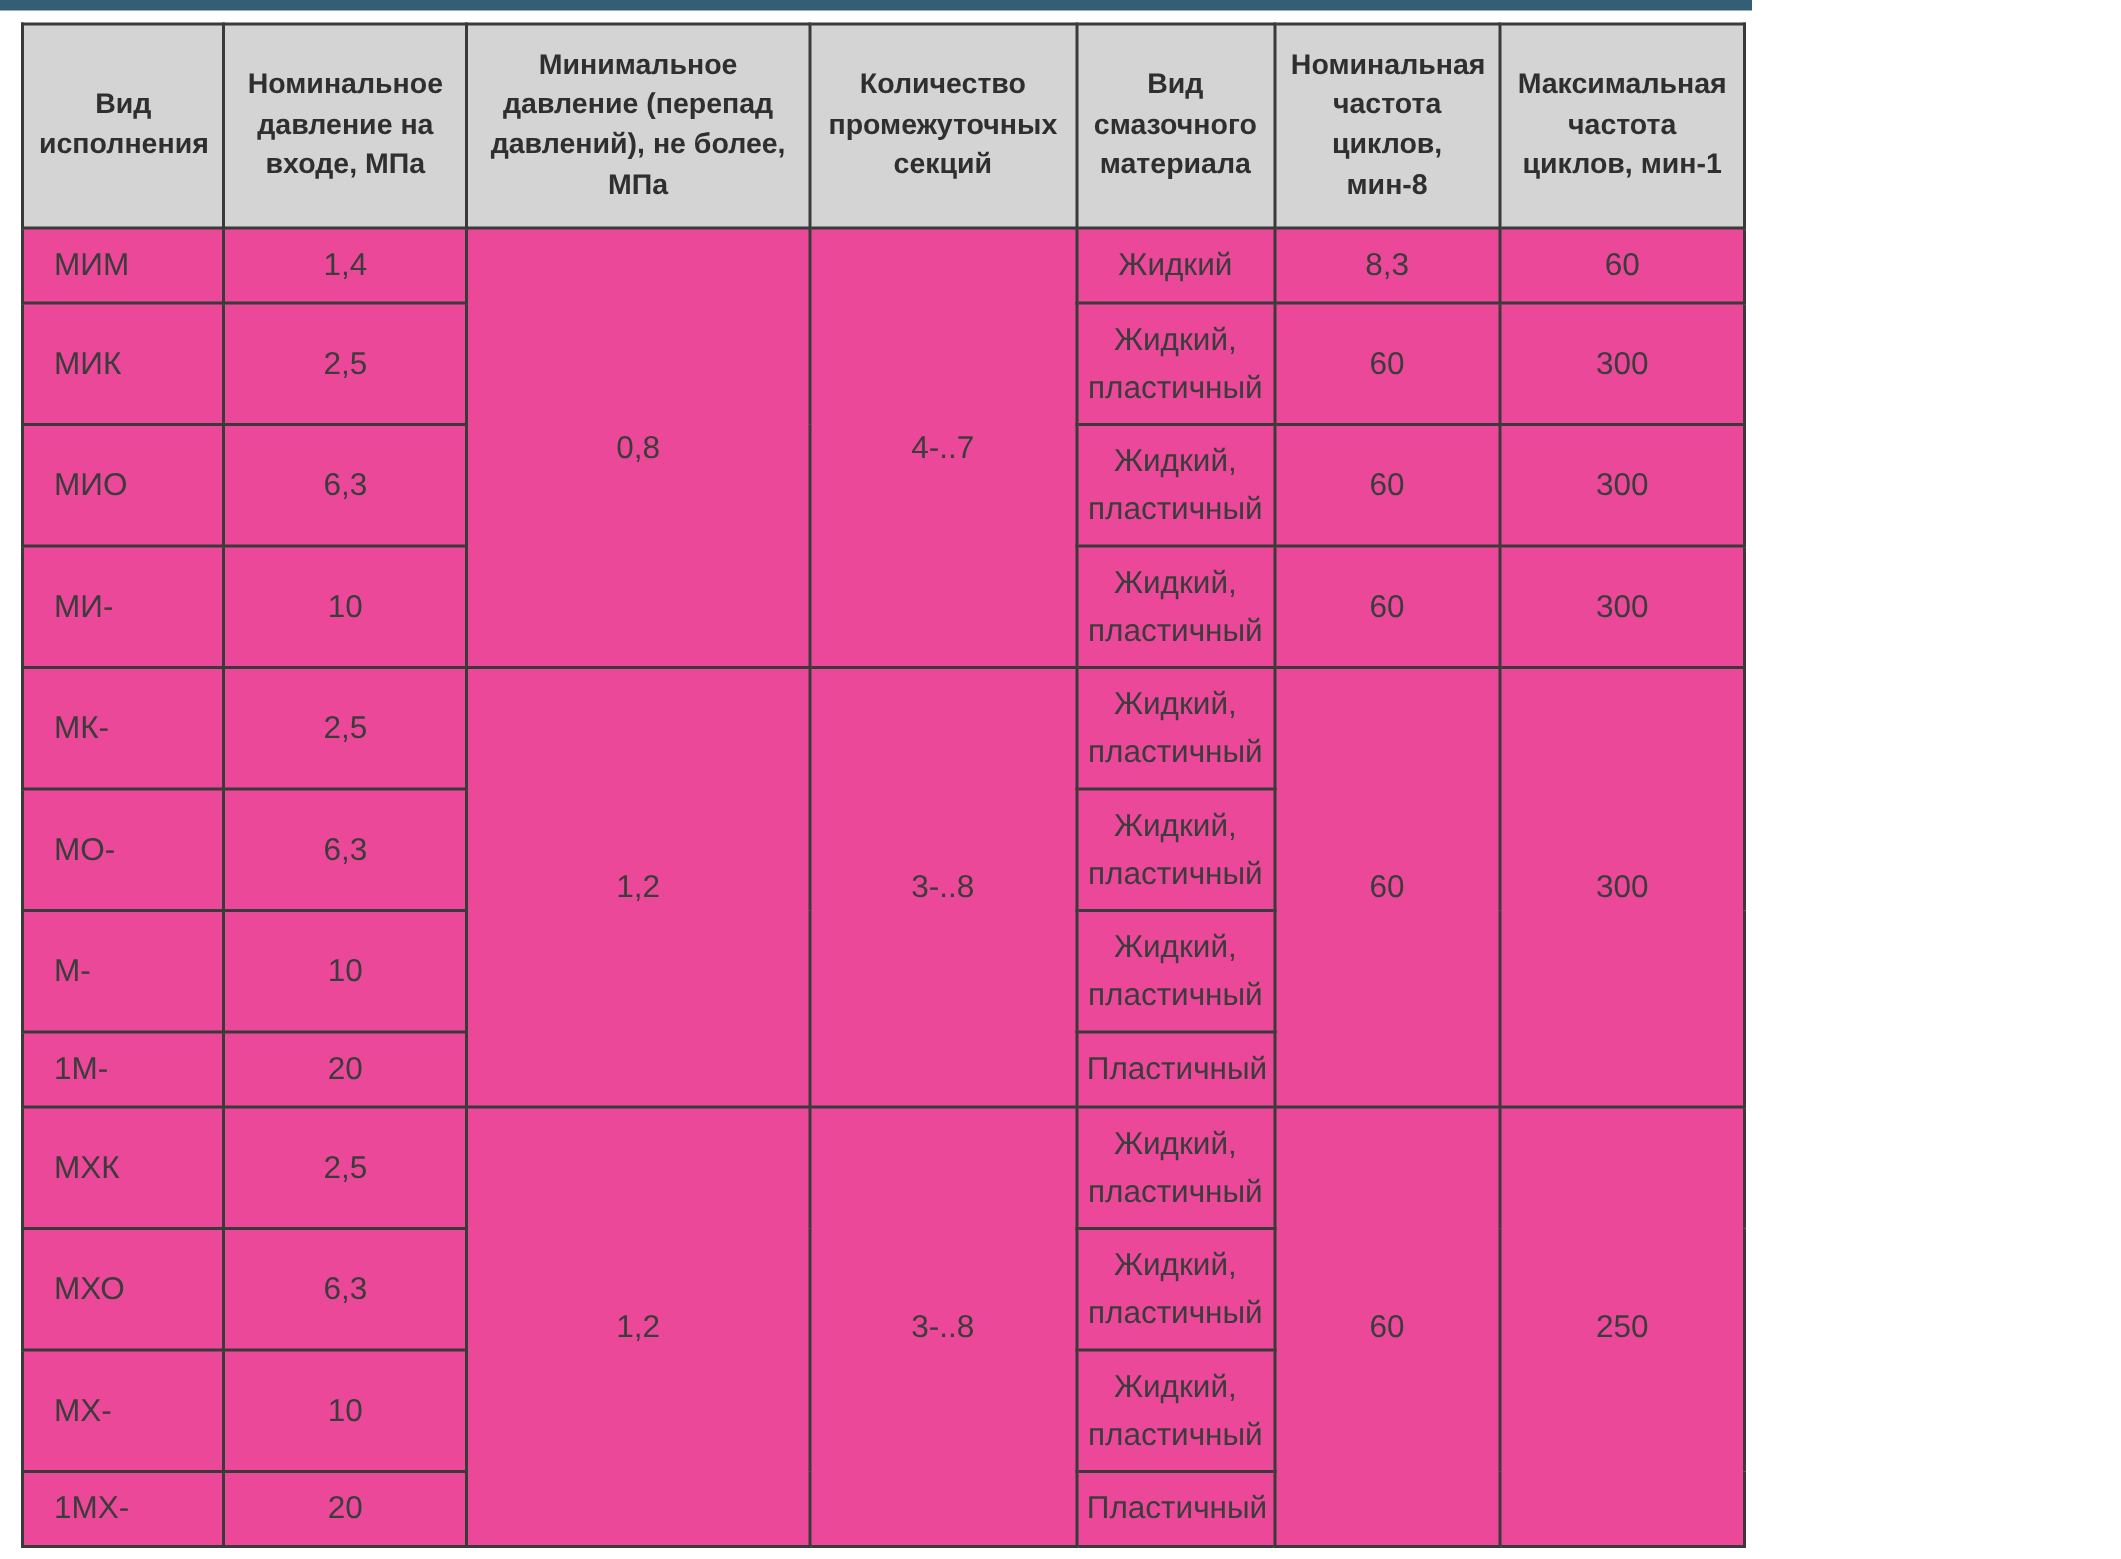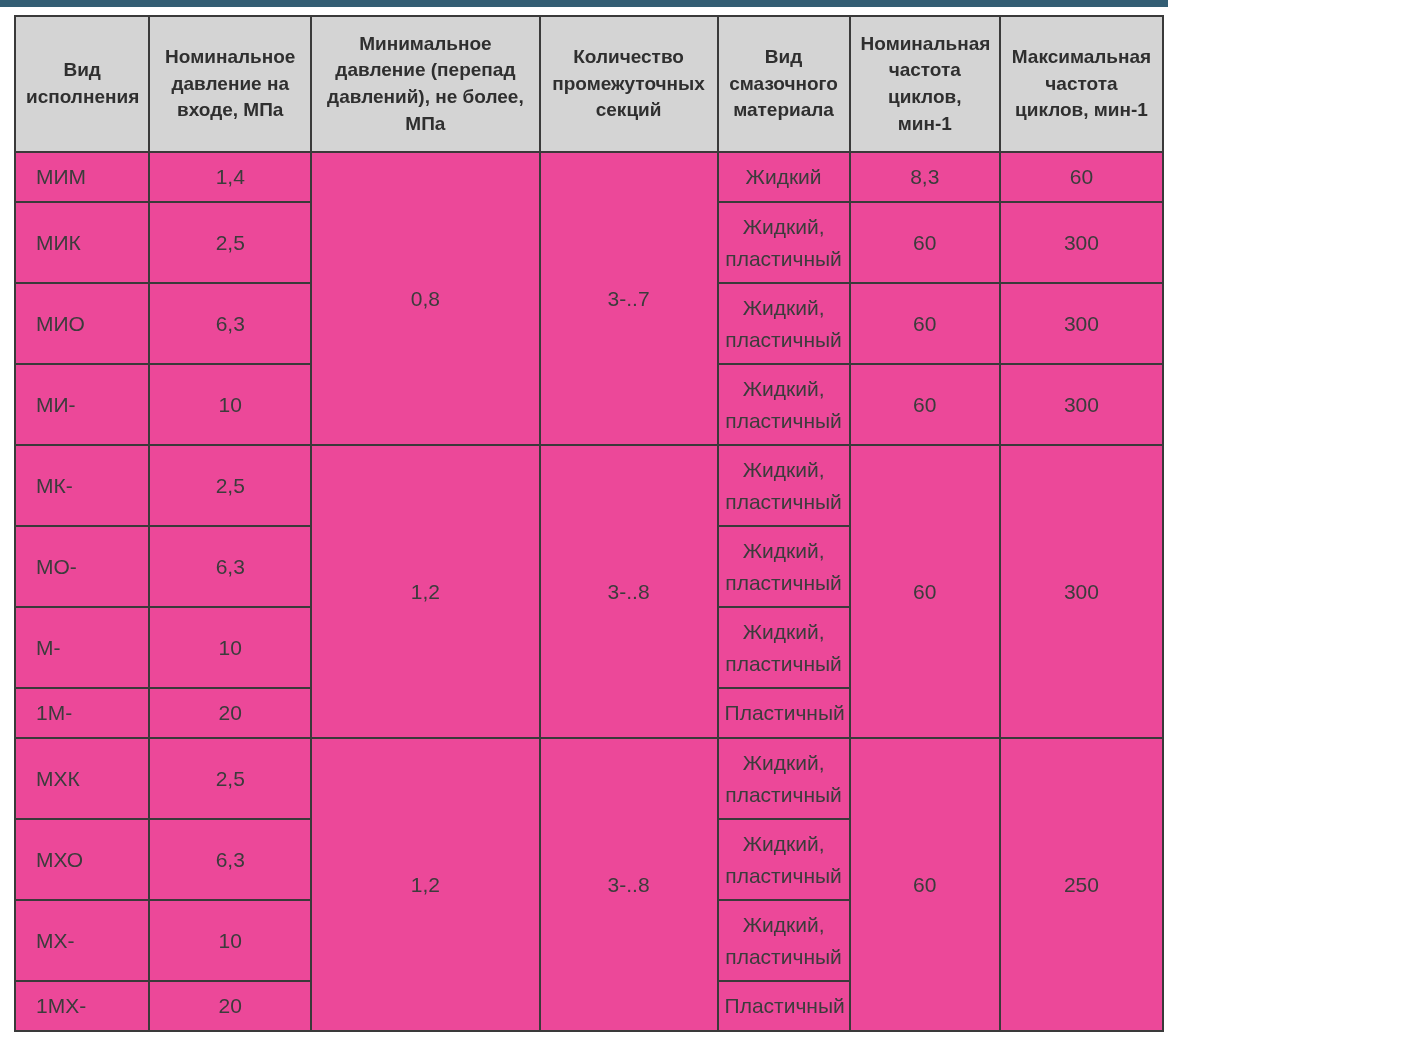--- a/index.html
+++ b/index.html
@@ -84,30 +84,30 @@
           <col class="c6">
           <col class="c7">
       </colgroup>
       <thead>
         <tr>
           <th>Вид исполнения</th>
           <th>Номинальное давление на входе, МПа</th>
           <th>Минимальное давление (перепад давлений), не более, МПа</th>
           <th>Количество промежуточных секций</th>
           <th>Вид смазочного материала</th>
-          <th>Номинальная частота циклов, мин-1</th>
+          <th>Номинальная частота циклов, мин-8</th>
           <th>Максимальная частота циклов, мин-1</th>
         </tr>
       </thead>
       <tbody>
           <tr>
             <td class="first-col">МИМ</td>
             <td>1,4</td>
             <td rowspan="4">0,8</td>
-            <td rowspan="4">3-..7</td>
+            <td rowspan="4">4-..7</td>
             <td>Жидкий</td>
             <td>8,3</td>
             <td>60</td>
           </tr>
           <tr>
             <td class="first-col">МИК</td>
             <td>2,5</td>
             <td>Жидкий, пластичный</td>
             <td>60</td>
             <td>300</td>

